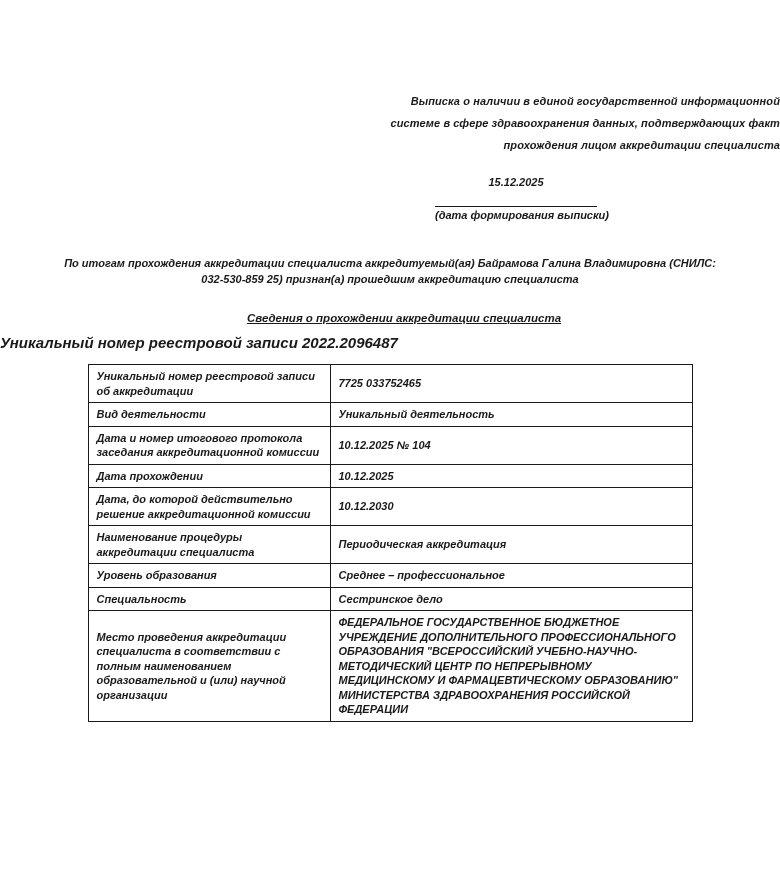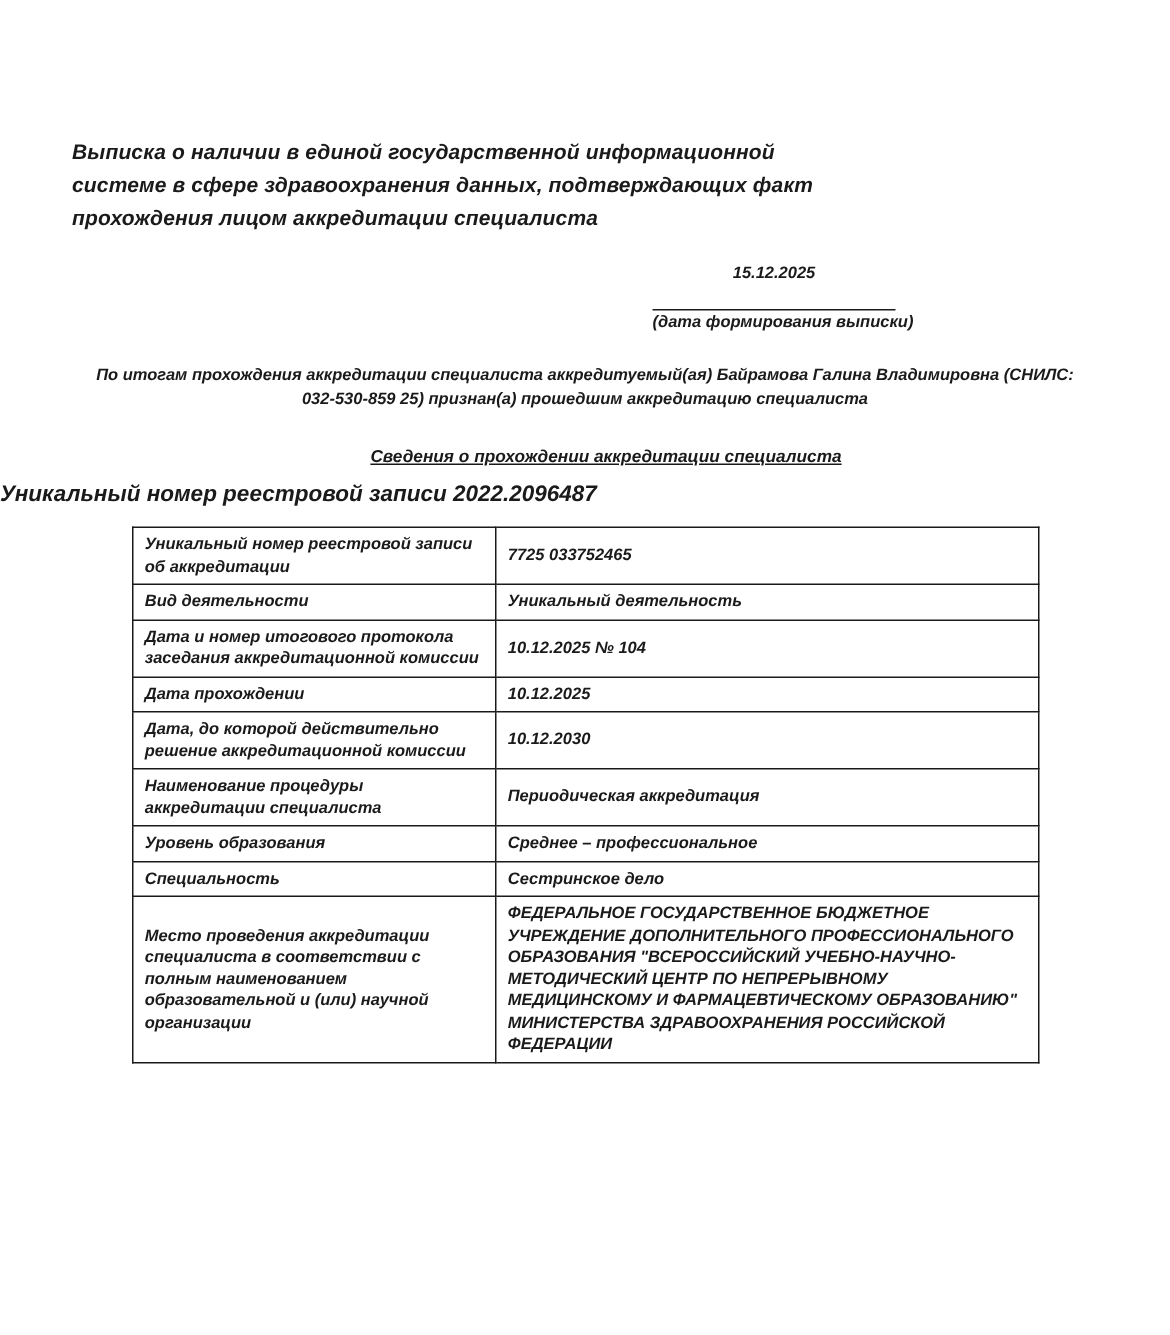--- a/index.html
+++ b/index.html
@@ -13,44 +13,43 @@
     color: #1a1a1a;
     overflow: hidden;
   }
   .page {
     width: 780px;
     height: 890px;
     padding-top: 90px;
     background: #ffffff;
   }
   .doc-title {
-    text-align: left;
-    font-size: 14px;
+    text-align: right;
+    font-size: 11px;
     line-height: 22px;
     letter-spacing: 0.1px;
-    margin-left: 48px;
   }
   .date-block {
     margin-top: 20px;
     margin-left: 435px;
     width: 162px;
     font-size: 11px;
   }
   .date-value {
     text-align: center;
     padding-bottom: 18px;
     border-bottom: 1.5px solid #1a1a1a;
   }
   .date-caption {
     text-align: left;
     margin-top: 2px;
     white-space: nowrap;
   }
   .intro-paragraph {
-    margin: 21px auto 0 auto;
+    margin: 34px auto 0 auto;
     width: 652px;
     text-align: center;
     font-size: 11px;
     line-height: 16px;
     font-style: italic;
   }
   .section-heading {
     margin-top: 25px;
     text-align: center;
     font-size: 11.5px;

